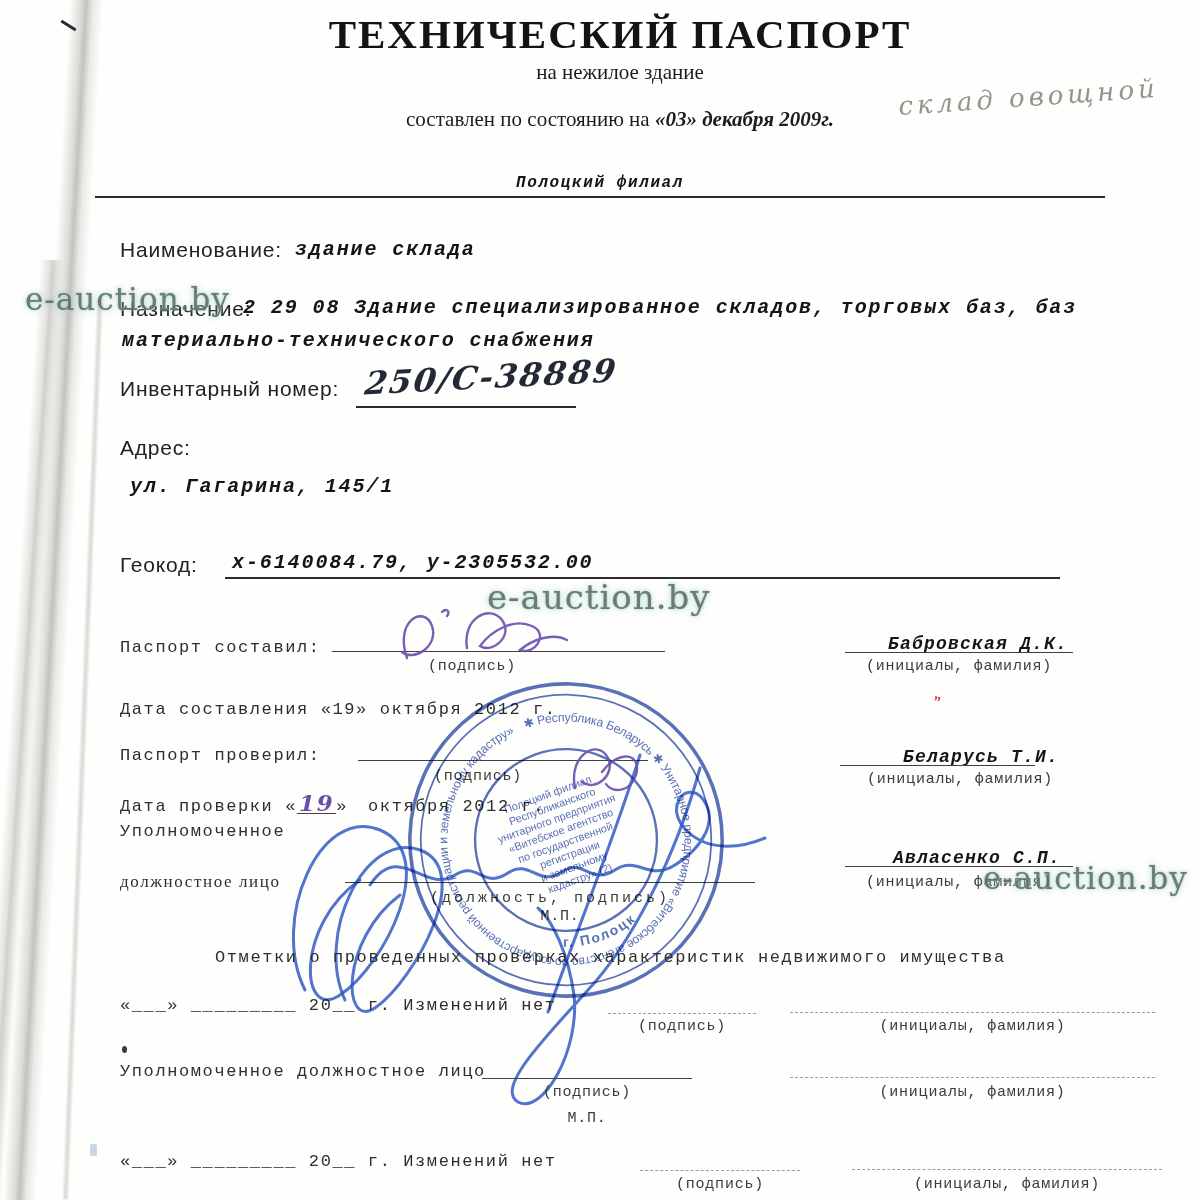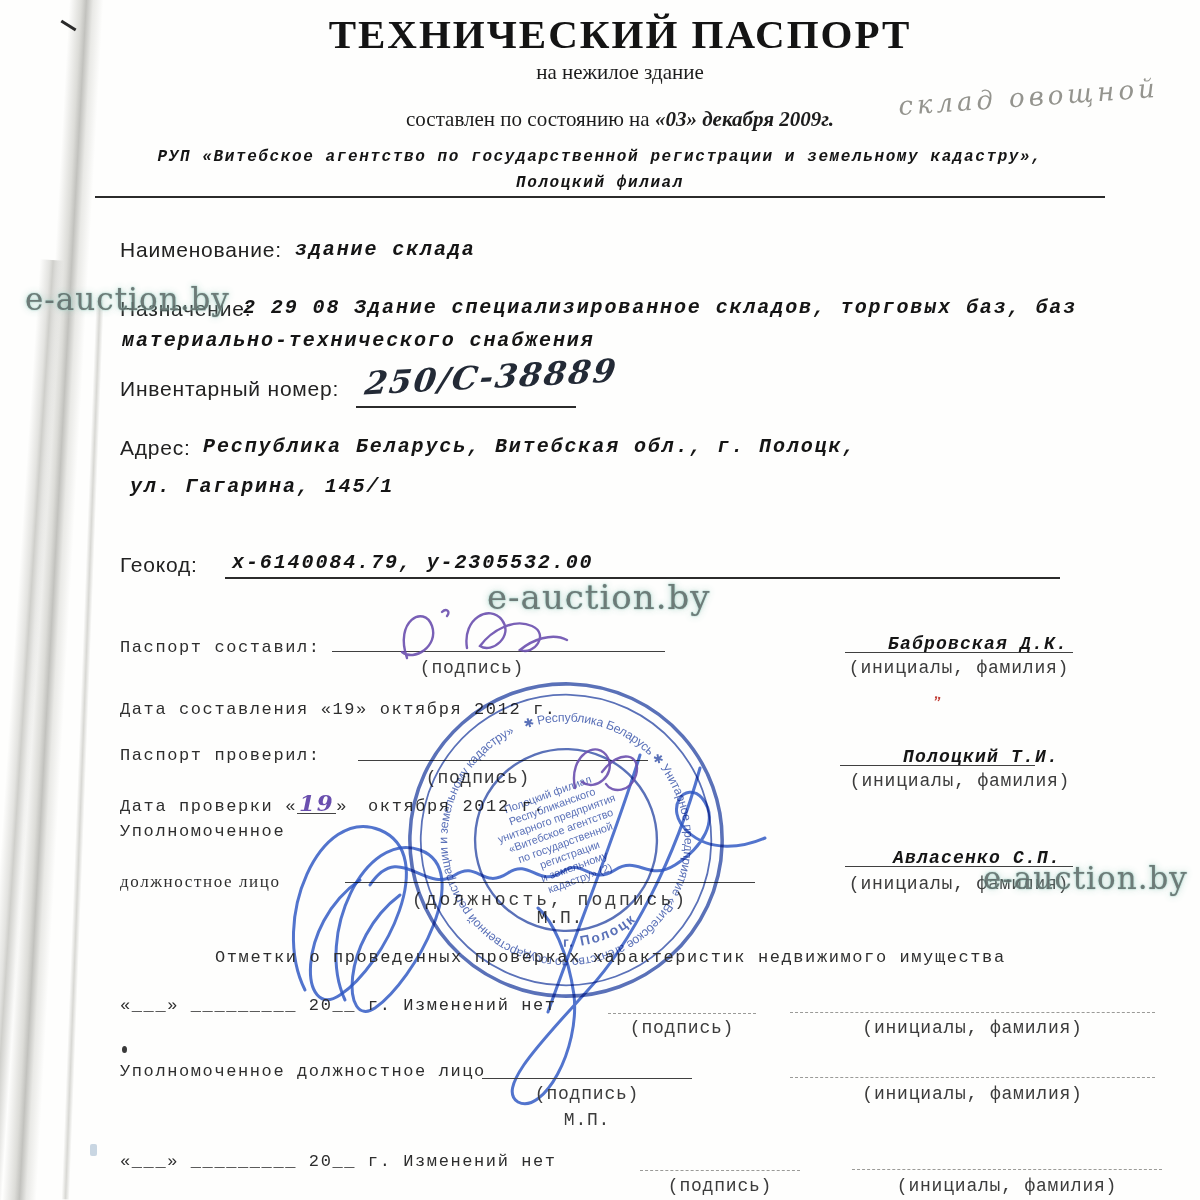--- a/index.html
+++ b/index.html
@@ -24,21 +24,21 @@
 
   
   .title{font-family:"Liberation Serif",serif;font-weight:700;font-size:41px;letter-spacing:2px;color:#141414;}
   .serif{font-family:"Liberation Serif",serif;}
   .body-mono{font-family:"Liberation Mono","DejaVu Sans Mono",monospace;font-size:17px;letter-spacing:1.6px;color:#2e2e2e;}
   .label{font-family:"Liberation Sans",sans-serif;font-size:21px;letter-spacing:.8px;color:#222;}
   .val{font-family:"Liberation Mono","DejaVu Sans Mono",monospace;font-style:italic;font-weight:700;
        font-size:20px;letter-spacing:1.9px;color:#151515;}
   .val-sm{font-family:"Liberation Mono","DejaVu Sans Mono",monospace;font-style:italic;font-weight:700;
        font-size:18px;letter-spacing:1.2px;color:#151515;}
-  .caption{font-family:"Liberation Mono","DejaVu Sans Mono",monospace;font-size:18px;letter-spacing:.8px;
+  .caption{font-family:"Liberation Mono","DejaVu Sans Mono",monospace;font-size:15px;letter-spacing:.8px;
        color:#3c3c3c;text-align:center;}
   .center{left:0;width:1200px;text-align:center;}
 
   
   .rule{border-bottom:2px solid #2b2b2b;}
   .ul{border-bottom:1.5px solid #404040;}
   .ul-faint{border-bottom:1.5px dashed #9b9b98;}
 
   
   .wm{font-family:"DejaVu Serif",serif;color:#61706d;letter-spacing:1px;
@@ -79,38 +79,36 @@
 
   <div class="abs center title" style="top:10px;padding-left:20px;">ТЕХНИЧЕСКИЙ ПАСПОРТ</div>
   <div class="abs center serif" style="top:60px;font-size:21px;padding-left:20px;">на нежилое здание</div>
 
   <div class="abs hand-note" style="left:898px;top:82px;">склад овощной</div>
 
   <div class="abs center" style="top:107px;font-size:21px;padding-left:20px;">
     <span class="serif">составлен по состоянию на </span><span class="serif" style="font-weight:700;font-style:italic;">«03» декабря 2009г.</span>
   </div>
 
-  <div class="abs center val" style="top:148px;font-size:16px;letter-spacing:1.6px;">РУП «Витебское агентство по государственной регистрации и земельному кадастру»,</div>
   <div class="abs center val" style="top:174px;font-size:16px;letter-spacing:1.6px;">Полоцкий филиал</div>
   <div class="abs rule" style="left:95px;top:176px;width:1010px;height:20px;"></div>
 
   <div class="abs label" style="left:120px;top:238px;">Наименование:</div>
   <div class="abs val" style="left:295px;top:238px;">здание склада</div>
 
   <div class="abs label" style="left:120px;top:297px;">Назначение:</div>
   <div class="abs val" style="left:243px;top:296px;">2 29 08 Здание специализированное складов, торговых баз, баз</div>
   <div class="abs val" style="left:122px;top:329px;">материально-технического снабжения</div>
   <div class="abs wm" style="left:25px;top:281px;font-size:31px;">e-auction.by</div>
 
   <div class="abs label" style="left:120px;top:377px;text-align:center;">Инвентарный номер:</div>
   <div class="abs hand-inv" style="left:366px;top:358px;">250/С-38889</div>
   <div class="abs rule" style="left:356px;top:388px;width:220px;height:18px;"></div>
 
   <div class="abs label" style="left:120px;top:436px;">Адрес:</div>
-  <div class="abs val" style="left:203px;top:435px;">Республика Беларусь,  Витебская обл., г. Полоцк,</div>
   <div class="abs val" style="left:130px;top:475px;">ул. Гагарина, 145/1</div>
 
   <div class="abs label" style="left:120px;top:553px;">Геокод:</div>
   <div class="abs val" style="left:232px;top:551px;">x-6140084.79, y-2305532.00</div>
   <div class="abs rule" style="left:225px;top:558px;width:835px;height:19px;"></div>
   <div class="abs wm" style="left:487px;top:577px;font-size:34px;">e-auction.by</div>
 
   <div class="abs body-mono" style="left:120px;top:638px;">Паспорт составил:</div>
   <div class="abs ul" style="left:332px;top:630px;width:333px;height:21px;"></div>
   <div class="abs caption" style="left:332px;top:658px;width:280px;">(подпись)</div>
@@ -122,21 +120,21 @@
     <path d="M45,62 C32,25 62,8 70,30 C77,50 52,66 40,56"></path>
     <path d="M80,16 C84,12 89,15 85,20"></path>
     <path d="M105,52 C100,22 128,8 140,24 C152,40 130,58 118,50 C130,34 152,22 170,30 C188,38 172,60 158,54 C170,44 190,36 205,44"></path>
   </svg>
 
   <div class="abs body-mono" style="left:120px;top:700px;">Дата составления «19» октября 2012 г.</div>
 
   <div class="abs body-mono" style="left:120px;top:746px;">Паспорт проверил:</div>
   <div class="abs ul" style="left:358px;top:740px;width:290px;height:20px;"></div>
   <div class="abs caption" style="left:358px;top:768px;width:240px;">(подпись)</div>
-  <div class="abs val-sm" style="left:903px;top:747px;">Полоцкий Т.И.</div>
+  <div class="abs val-sm" style="left:903px;top:747px;">Беларусь Т.И.</div>
   <div class="abs ul" style="left:840px;top:745px;width:195px;height:20px;"></div>
   <div class="abs caption" style="left:840px;top:771px;width:240px;">(инициалы, фамилия)</div>
   <div class="abs red-tick" style="left:933px;top:693px;">”</div>
 
   <div class="abs body-mono" style="left:120px;top:793px;">
     <span>Дата проверки «</span><span class="hand-day">19</span><span>»</span><span style="margin-left:20px;">октября 2012 г.</span>
   </div>
 
   <div class="abs body-mono" style="left:120px;top:822px;">Уполномоченное</div>
   <div class="abs body-mono" style="left:120px;top:872px;font-family:Liberation Serif, serif;">должностное лицо</div>

